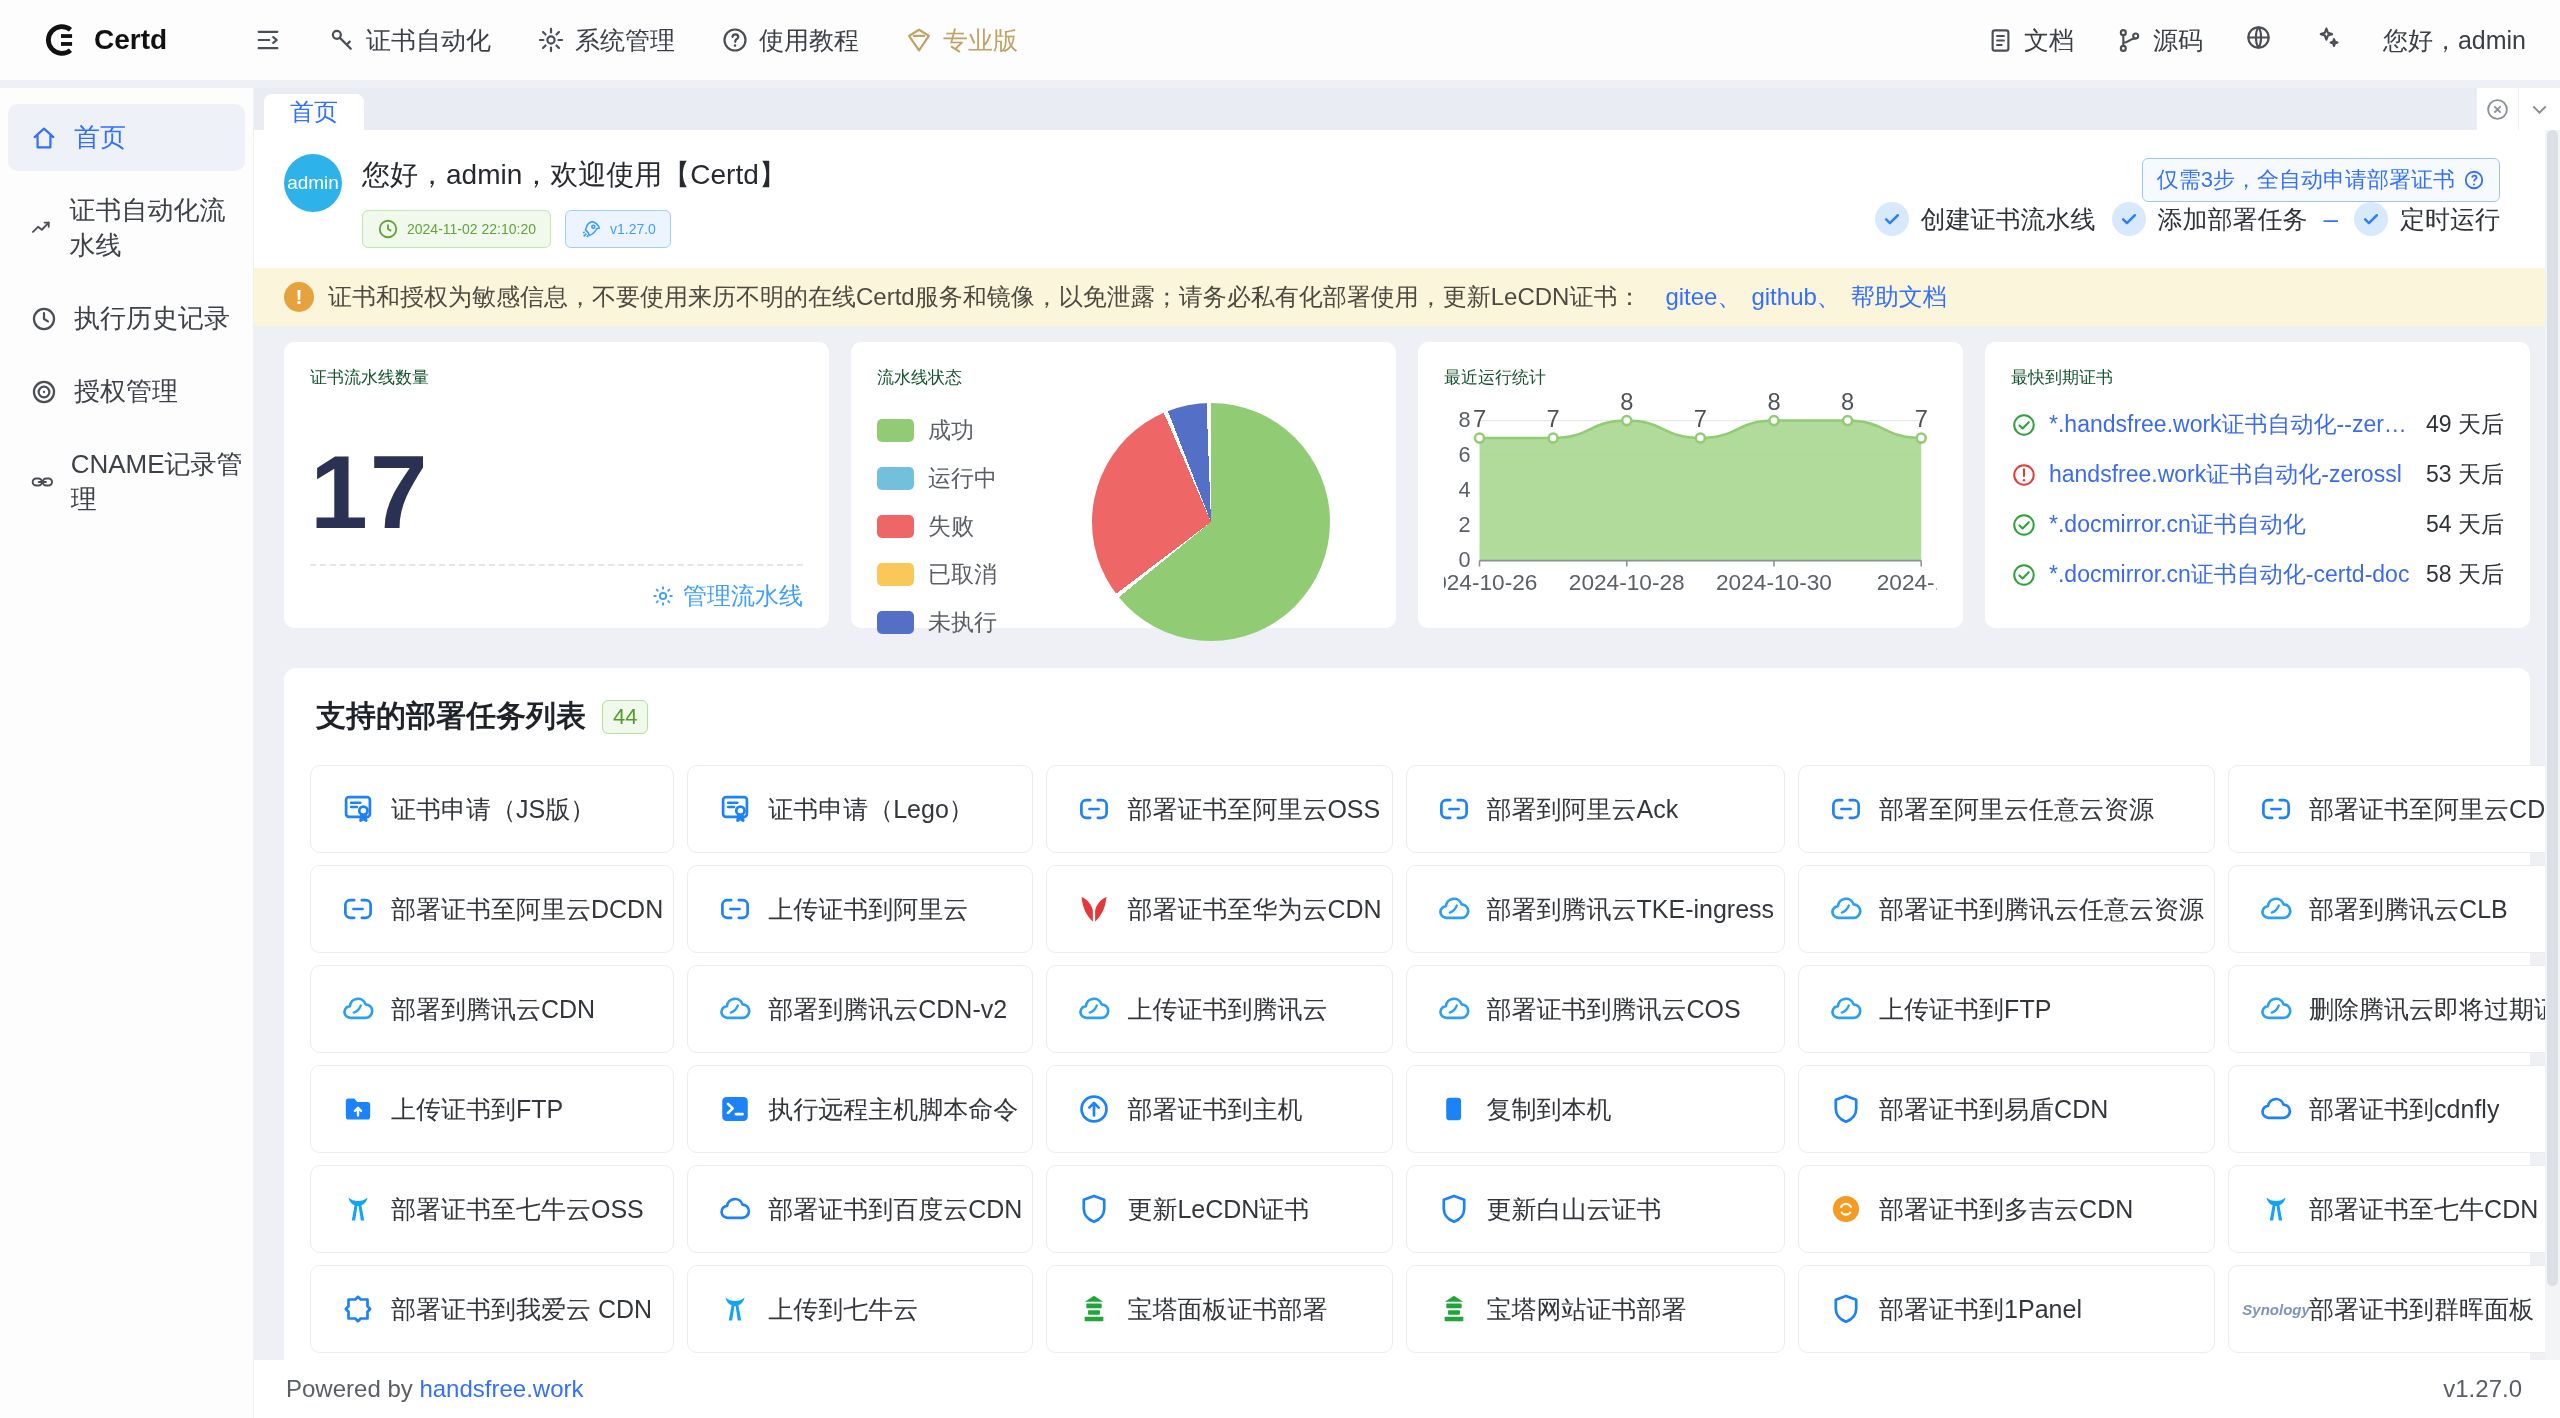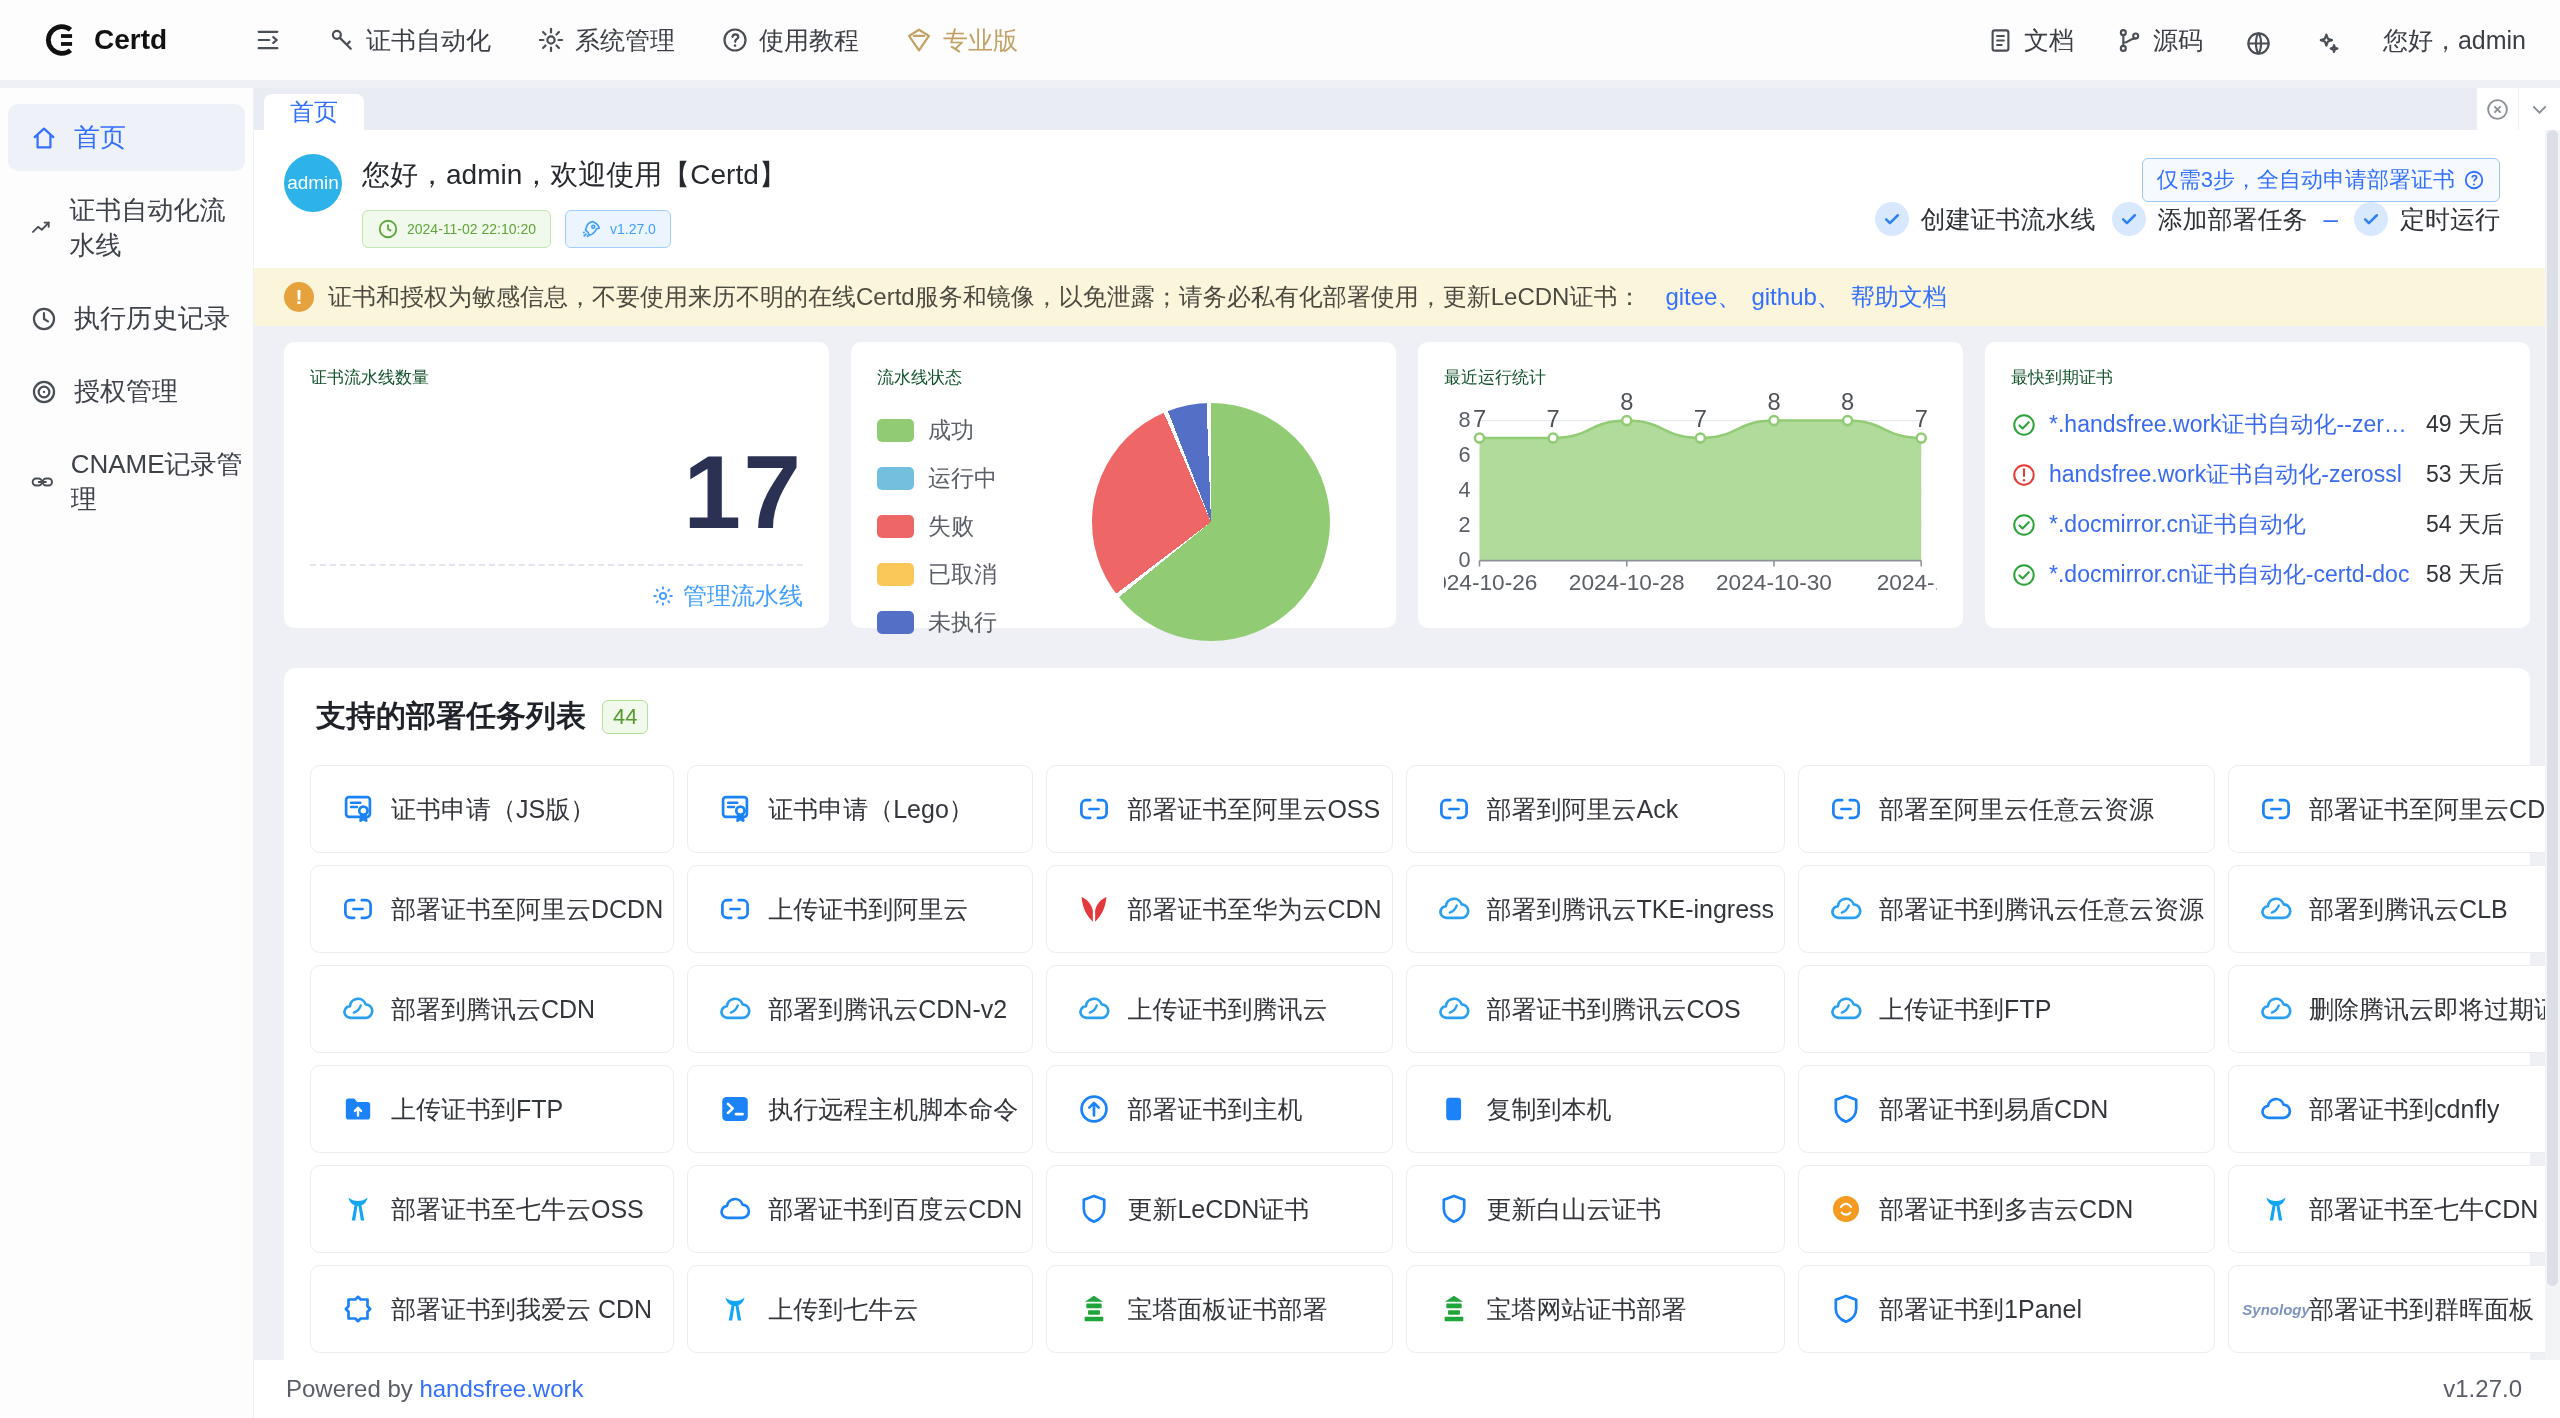--- a/index.html
+++ b/index.html
@@ -10,21 +10,21 @@
   
   .navbar { height:80px; background:#fdfdfe; display:flex; align-items:center; flex:none; }
   .brand { display:flex; align-items:center; gap:14px; padding:0 40px 0 42px; min-width:254px; }
   .brand-logo { width:38px; height:38px; color:#111; }
   .brand-logo svg { width:100%; height:100%; }
   .brand-name { font-size:28px; font-weight:bold; color:#111; }
   .nav-menu { display:flex; align-items:center; gap:46px; font-size:25px; color:#3c4046; }
   .nav-item { display:flex; align-items:center; gap:10px; cursor:pointer; }
   .nav-item .ic { width:28px; height:28px; color:#4a4e55; }
   .nav-item.accent, .nav-item.accent .ic { color:#c2a264; }
-  .nav-right { margin-left:auto; display:flex; align-items:flex-end; gap:42px; padding-right:34px; font-size:25px; color:#3c4046; }
+  .nav-right { margin-left:auto; display:flex; align-items:flex-start; gap:42px; padding-right:34px; font-size:25px; color:#3c4046; }
   .nav-right .nav-item .ic { width:27px; height:27px; }
 
   .ic { display:inline-flex; align-items:center; justify-content:center; }
   .ic svg { width:100%; height:100%; display:block; }
 
   
   .body-row { flex:1; display:flex; min-height:0;margin-top:8px; }
   .sidebar { width:254px; background:#fdfdfe; border-right:1px solid #eef0f3; padding-top:10px; flex:none; }
   .side-item { display:flex; align-items:center; gap:16px; margin:6px 8px; padding:16px 0 16px 22px; font-size:26px; color:#3d4148; border-radius:10px; cursor:pointer; }
   .side-item .ic { width:28px; height:28px; color:#4a4e55; }
@@ -67,21 +67,21 @@
   
   .notice { background:#fbf5dc; padding:0 30px; height:58px; display:flex; align-items:center; gap:14px; font-size:24px; color:#4c4a40; }
   .notice-ic { width:30px; height:30px; border-radius:50%; background:#e6a23c; color:#fff; font-size:21px; font-weight:bold; display:flex; align-items:center; justify-content:center; flex:none; }
   .notice a, .link { color:#3370ff; text-decoration:none; cursor:pointer; }
 
   
   .cards { display:grid; grid-template-columns:repeat(4,1fr); gap:22px; margin:16px 30px 0 30px; }
   .card { background:#fff; border-radius:10px; height:286px; padding:24px 26px; position:relative; }
   .card-title { font-size:17px; color:#14532d; }
 
-  .big-num { font-size:104px; font-weight:bold; color:#2b3152; text-align:right; margin-top:44px; letter-spacing:2px; }
+  .big-num { font-size:104px; font-weight:bold; color:#2b3152; text-align:left; margin-top:44px; letter-spacing:2px; }
   .card-foot { position:absolute; left:26px; right:26px; bottom:16px; border-top:2px dashed #e3e6ee; padding-top:14px; display:flex; justify-content:flex-end; }
   .manage-link { display:flex; align-items:center; gap:8px; font-size:24px; color:#409eff; cursor:pointer; }
   .manage-link .ic { width:24px; height:24px; }
 
   .status-body { display:flex; align-items:center; }
   .legend { margin-top:22px; display:flex; flex-direction:column; gap:17px; }
   .legend-item { display:flex; align-items:center; gap:14px; font-size:23px; color:#5a5e66; cursor:pointer; }
   .legend-swatch { width:37px; height:23px; border-radius:5px; }
   .pie { width:238px; height:238px; border-radius:50%; margin:14px 40px 0 auto; }
 

